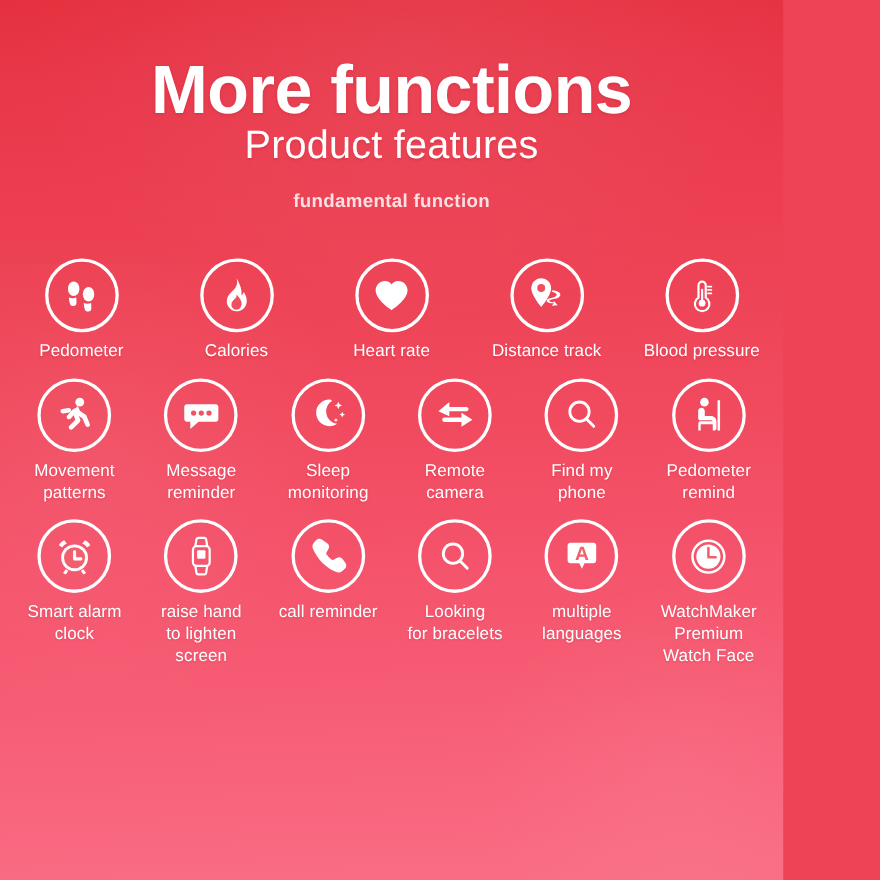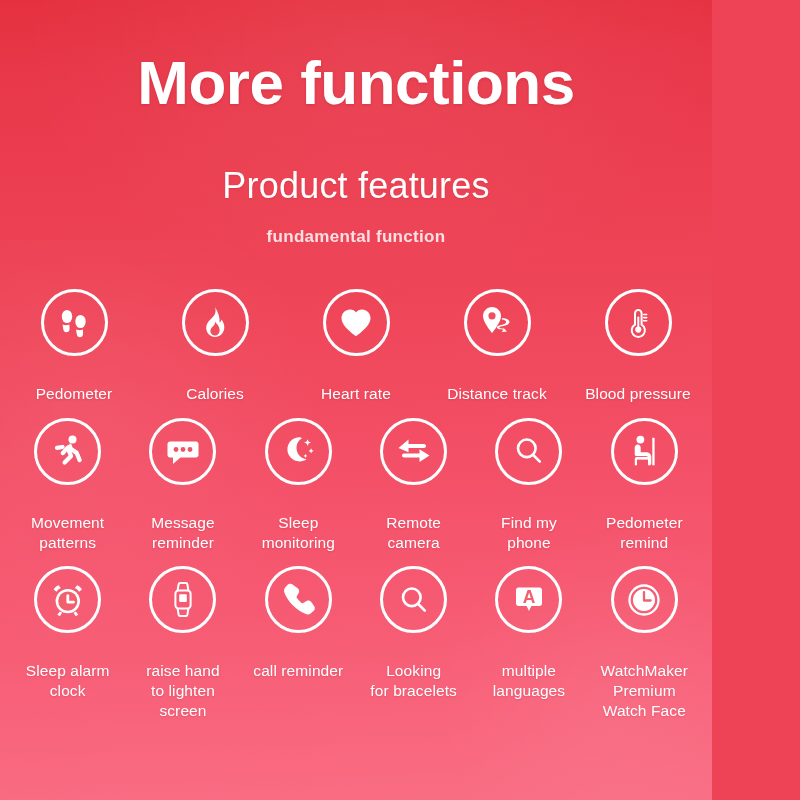--- a/index.html
+++ b/index.html
@@ -72,21 +72,20 @@
     text-shadow: 0 1px 3px rgba(150,20,35,0.25);
   }
 
   .section-title {
     text-align: center;
     color: #ffffff;
     font-size: 36px;
     font-weight: 400;
     letter-spacing: 0.2px;
     line-height: 1;
-    margin-top: 54px;
     text-shadow: 0 1px 2px rgba(150,20,35,0.18);
   }
 
   .section-sub {
     text-align: center;
     color: #ffe9ec;
     font-size: 17px;
     font-weight: 700;
     letter-spacing: 0.3px;
     line-height: 1;
@@ -107,21 +106,20 @@
   }
 
   .feature-row + .feature-row { margin-top: 14px; }
 
   .feature {
     width: 128px;
     display: flex;
     flex-direction: column;
     align-items: center;
     text-align: center;
-    gap: 20px;
   }
 
   .icon-circle {
     width: 67px;
     height: 67px;
     border: 3px solid #ffffff;
     border-radius: 50%;
     display: flex;
     align-items: center;
     justify-content: center;
@@ -296,21 +294,21 @@
           <div class="icon-circle">
             <svg width="40" height="38" viewBox="0 0 40 38" fill="#fff">
               <path d="M10.4 4.2C8.3 5 6.6 6.6 5.6 8.6l3 2.1c.9-1.7 2.4-3 4.2-3.7z"></path>
               <path d="M29.2 4.2c2.1.8 3.8 2.4 4.8 4.4l-3 2.1c-.9-1.7-2.4-3-4.2-3.7z"></path>
               <circle cx="19.8" cy="20.1" r="12.2"></circle>
               <circle cx="19.8" cy="20.1" r="9.6" fill="#f2606e"></circle>
               <path d="M19.8 13.2c.8 0 1.4.6 1.4 1.4v5.1h4.3c.8 0 1.4.6 1.4 1.4s-.6 1.4-1.4 1.4h-5.7c-.8 0-1.4-.6-1.4-1.4v-6.5c0-.8.6-1.4 1.4-1.4z" fill="#fff"></path>
               <path d="M11.8 30.4l-2.5 3.4 2.6 1.5 2.2-3.5zM27.8 30.4l2.5 3.4-2.6 1.5-2.2-3.5z"></path>
             </svg>
           </div>
-          <div class="feature-label">Sleep alarm
+          <div class="feature-label">Smart alarm
 clock</div>
         </div>
 
         <div class="feature">
           <div class="icon-circle">
             <svg width="36" height="40" viewBox="0 0 36 40" fill="none" stroke="#fff" stroke-width="2">
               <rect x="10.4" y="10.5" width="15.2" height="18" rx="3.2"></rect>
               <path d="M12.6 10.5l1-6.2c.1-.8.8-1.4 1.6-1.4h5.6c.8 0 1.5.6 1.6 1.4l1 6.2"></path>
               <path d="M12.6 28.5l1 6.2c.1.8.8 1.4 1.6 1.4h5.6c.8 0 1.5-.6 1.6-1.4l1-6.2"></path>
               <rect x="14.2" y="14.3" width="7.6" height="7.6" rx="1" fill="#fff" stroke="none"></rect>

